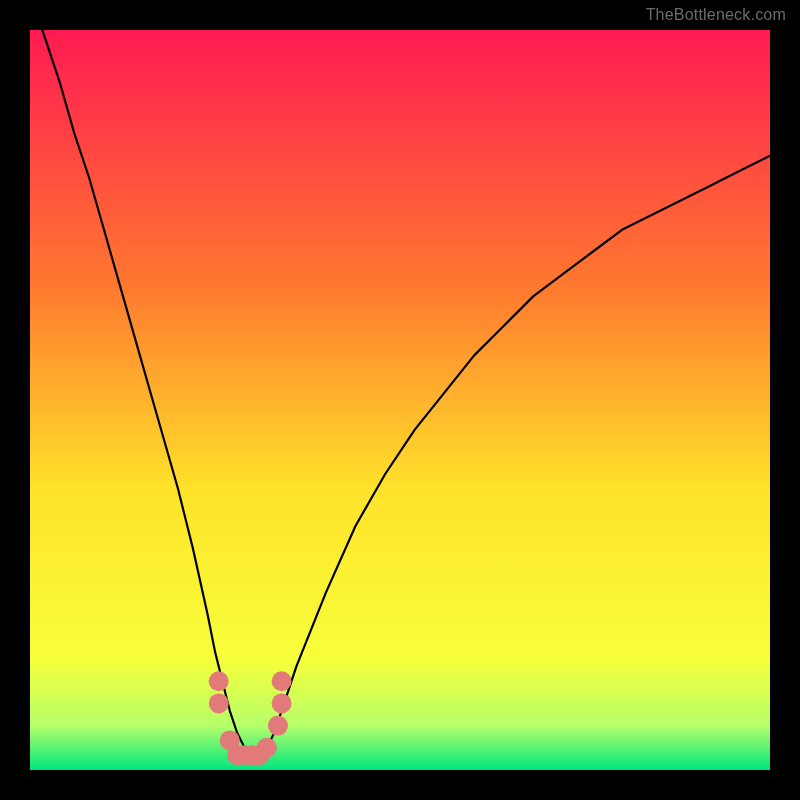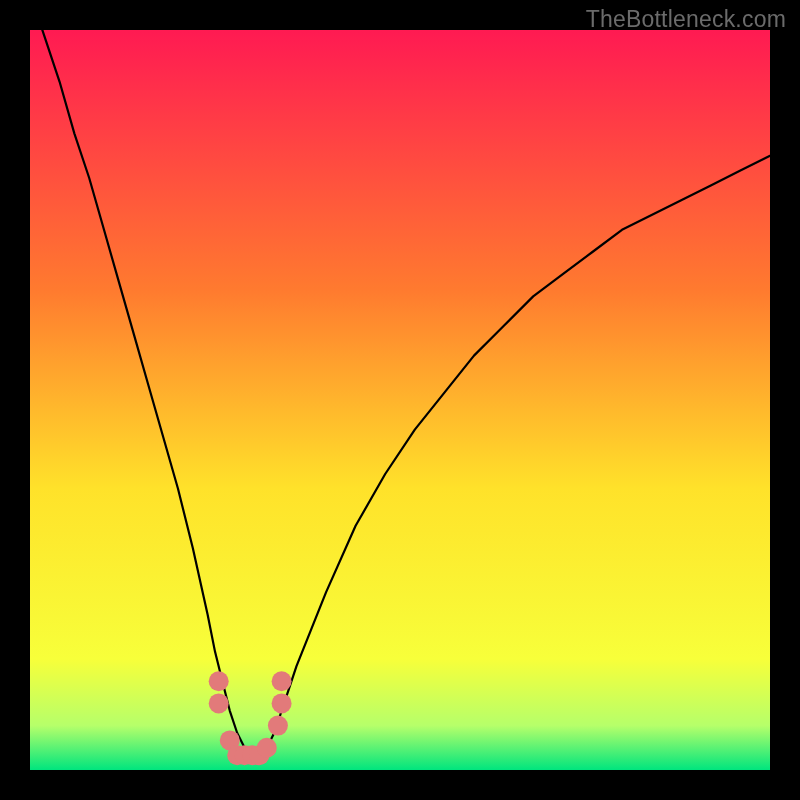--- a/index.html
+++ b/index.html
@@ -22,21 +22,21 @@
     left: 30px;
     top: 30px;
     width: 740px;
     height: 740px;
   }
   #watermark {
     position: absolute;
     top: 6px;
     right: 14px;
     color: #6b6b6b;
-    font-size: 23px;
+    font-size: 16px;
     font-weight: 500;
     letter-spacing: 0.2px;
   }
 </style>
 </head>
 <body>
 
 <div id="stage">
   <svg id="plot-area" viewBox="0 0 740 740" preserveAspectRatio="none">
     <defs>

